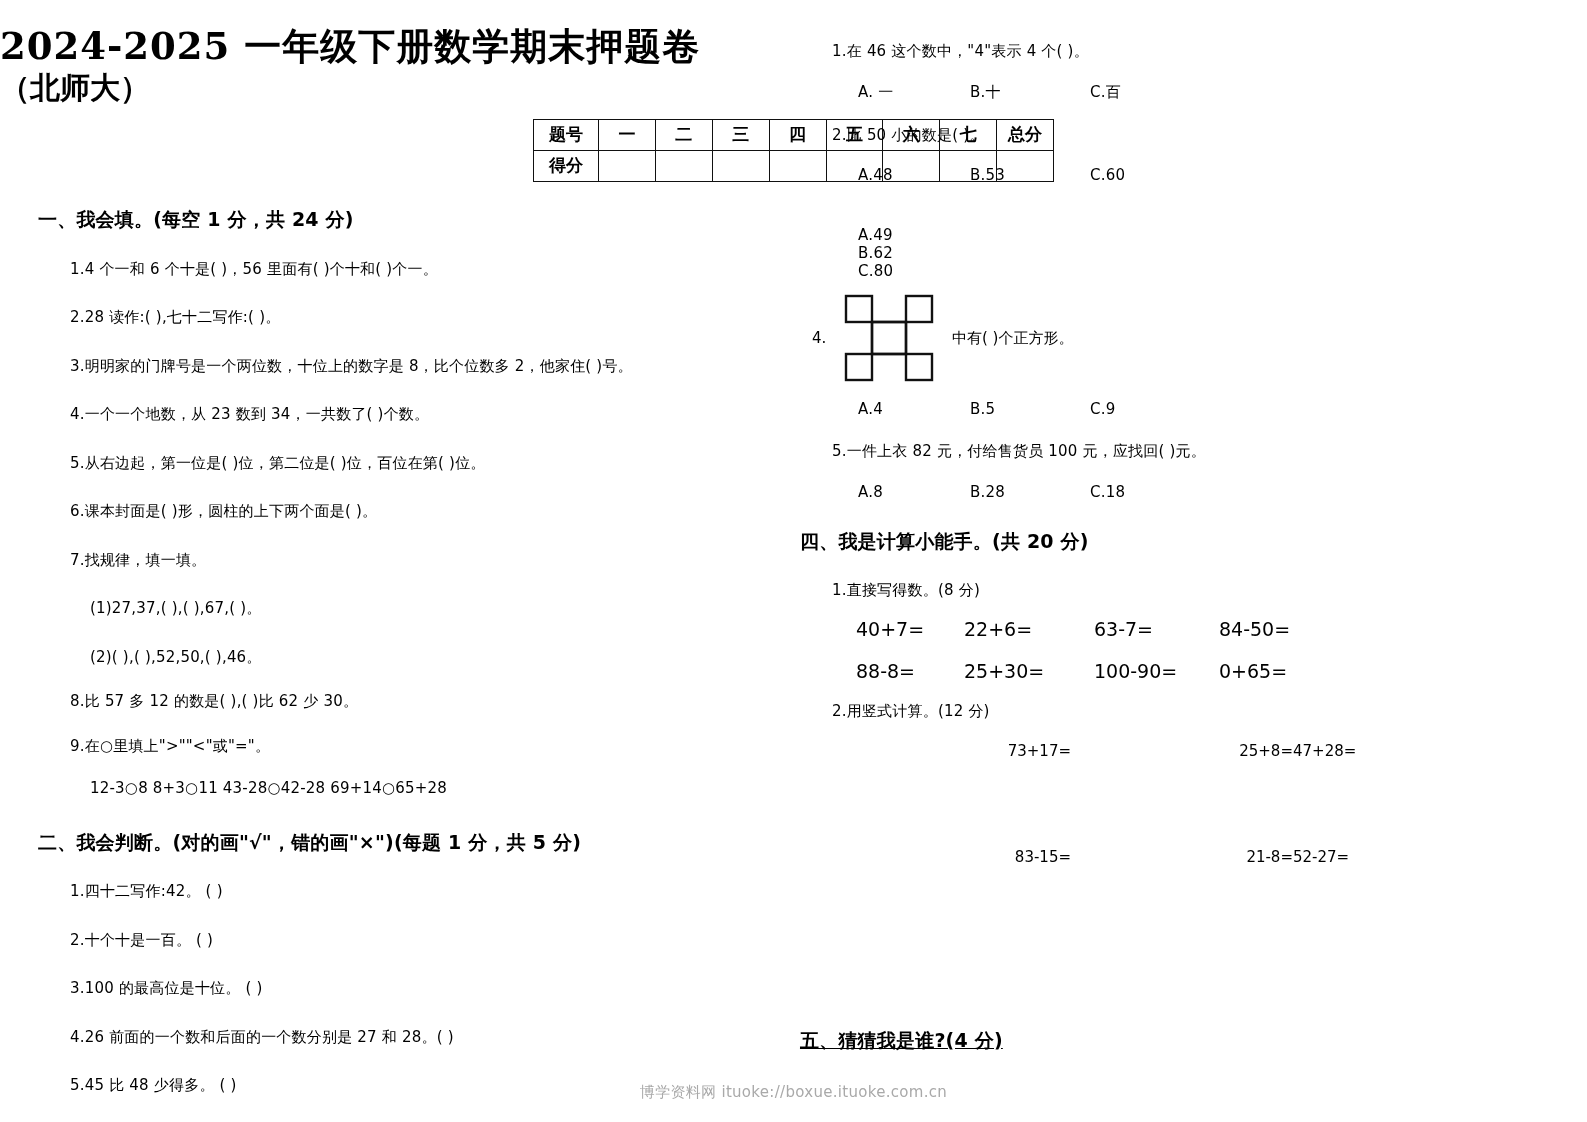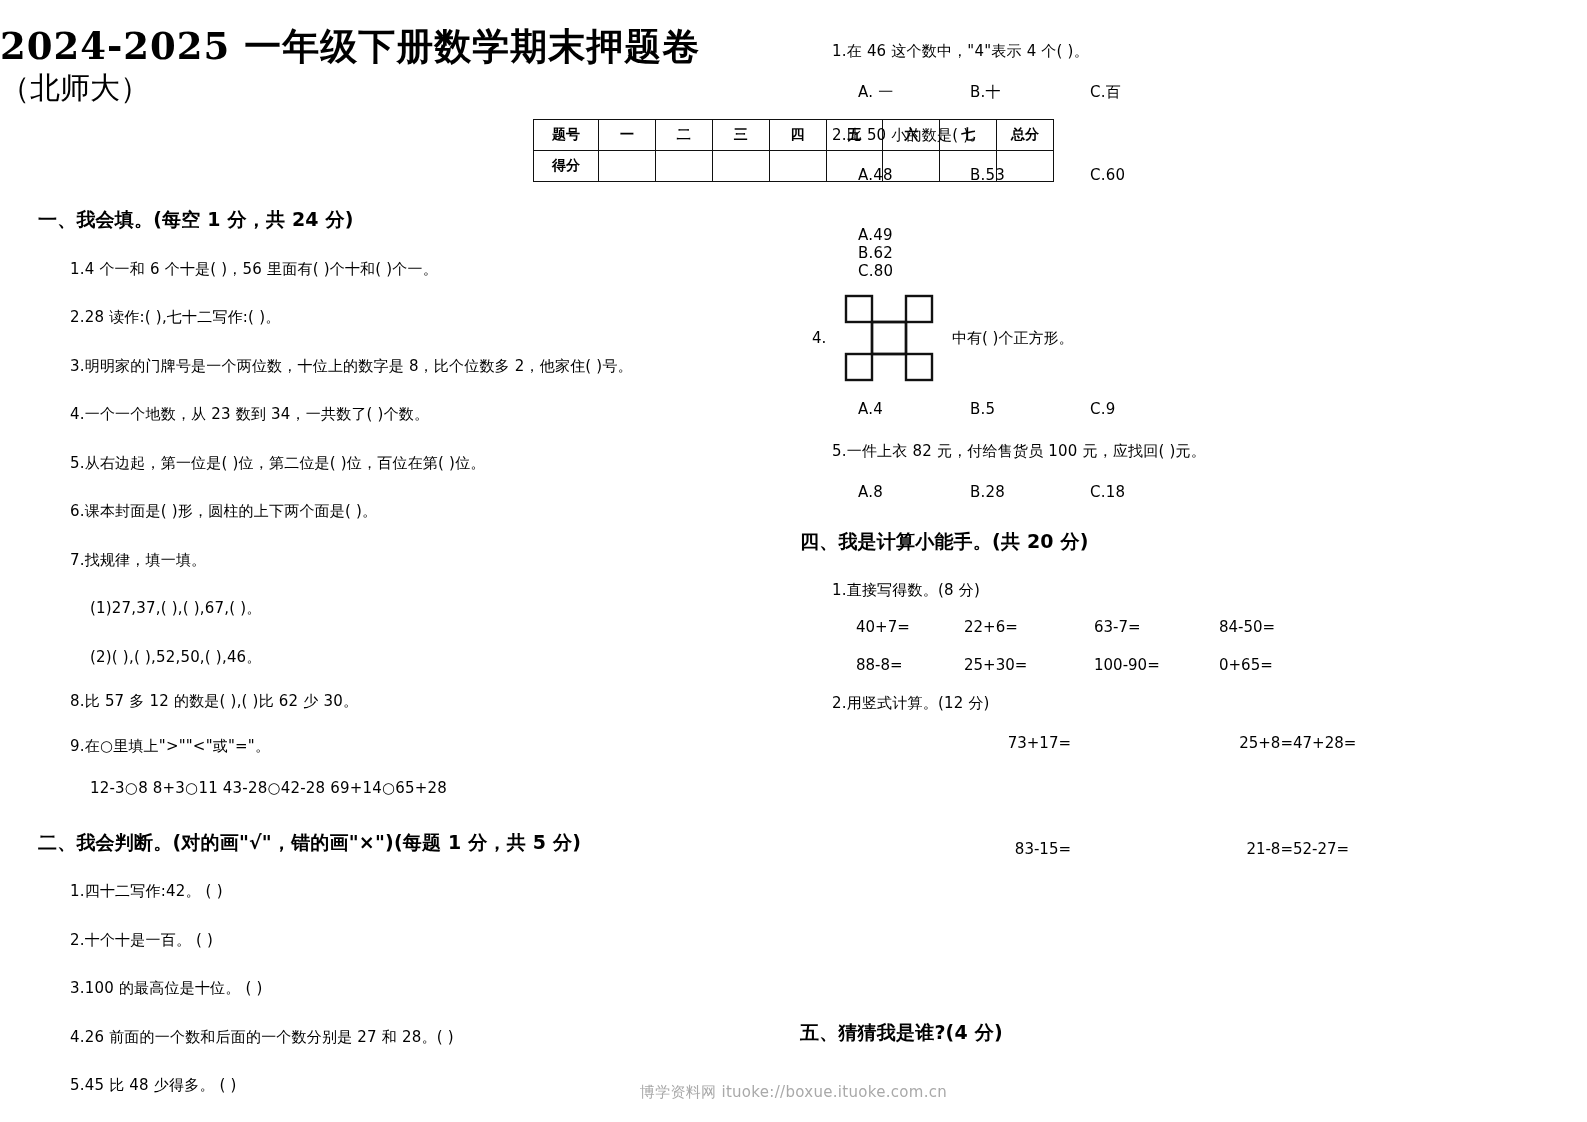--- a/index.html
+++ b/index.html
@@ -21,41 +21,41 @@
   .title-line1 {
     font-family: "DejaVu Serif", "Liberation Serif", serif;
     font-weight: bold;
     font-size: 37px;
     letter-spacing: 1px;
     line-height: 1.12;
     white-space: nowrap;
   }
   .title-line2 {
     font-family: "DejaVu Serif", "Liberation Serif", serif;
-    font-weight: normal;
+    font-weight: bold;
     font-size: 30px;
     line-height: 1.25;
     margin-top: 2px;
   }
 
   
   .score-table-wrap { display: flex; justify-content: center; margin-top: 12px; }
   table.score-table {
     border-collapse: collapse;
     width: 521px;
     table-layout: fixed;
   }
   table.score-table td {
     border: 1.6px solid #111;
     height: 31px;
     text-align: center;
     vertical-align: middle;
     font-family: "DejaVu Serif", "Liberation Serif", serif;
     font-weight: bold;
-    font-size: 14px;
+    font-size: 17px;
     padding: 0;
   }
   table.score-table td.lbl { width: 65px; }
 
   
   .columns {
     position: absolute;
     top: 0; left: 0;
     width: 1587px;
     height: 1122px;
@@ -99,21 +99,21 @@
   .spacer-54 { height: 54px; }
   .spacer-62 { height: 62px; }
 
   
   .optrow { display: flex; font-size: 15px; letter-spacing: .2px; }
   .optrow .o1 { width: 112px; }
   .optrow .o2 { width: 120px; }
   .optrow .o3 { }
 
   
-  .arith { display: flex; font-size: 15px; padding-left: 56px; }
+  .arith { display: flex; font-size: 19px; padding-left: 56px; }
   .arith .a1 { width: 108px; }
   .arith .a2 { width: 130px; }
   .arith .a3 { width: 125px; }
   .arith .a4 { }
 
   .arith2 { display: flex; font-size: 15px; padding-left: 56px; text-align: right; }
   .arith2 .b1 { width: 215px; }
   .arith2 .b2 { width: 222px; }
   .arith2 .b3 { }
 
@@ -323,21 +323,21 @@
       <div class="spacer-26"></div>
       <div class="arith2">
         <span class="b1">83-15=</span>
         <span class="b2">21-8=</span>
         <span class="b3">52-27=</span>
       </div>
 
       <div class="spacer-44"></div>
       <div class="spacer-62"></div>
       <div class="spacer-54"></div>
-      <div class="sec-head" style="padding-left:0;">五、猜猜我是谁?(4 分)</div>
+      <div class="sec-head" style="padding-left:0;text-decoration:underline;">五、猜猜我是谁?(4 分)</div>
 
     </div>
 
   </div>
 
   <div class="watermark">博学资料网 ituoke://boxue.ituoke.com.cn</div>
 
 </div>
 
 </body></html>

